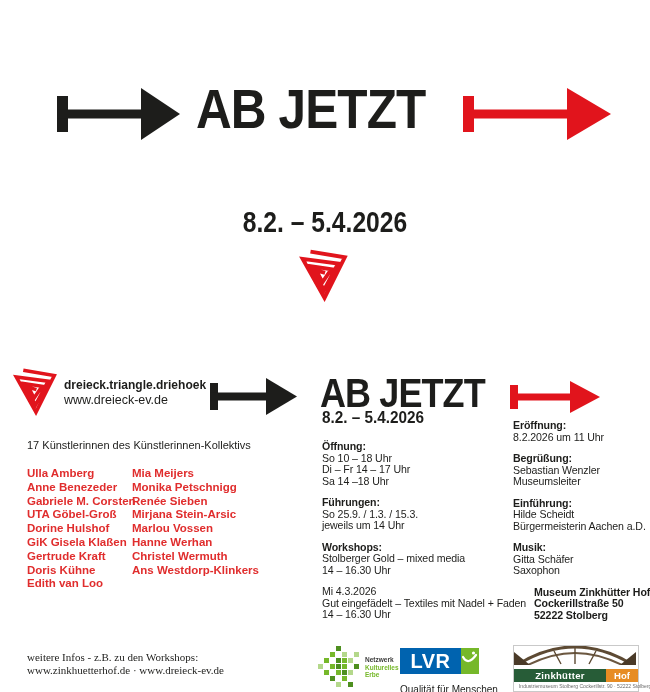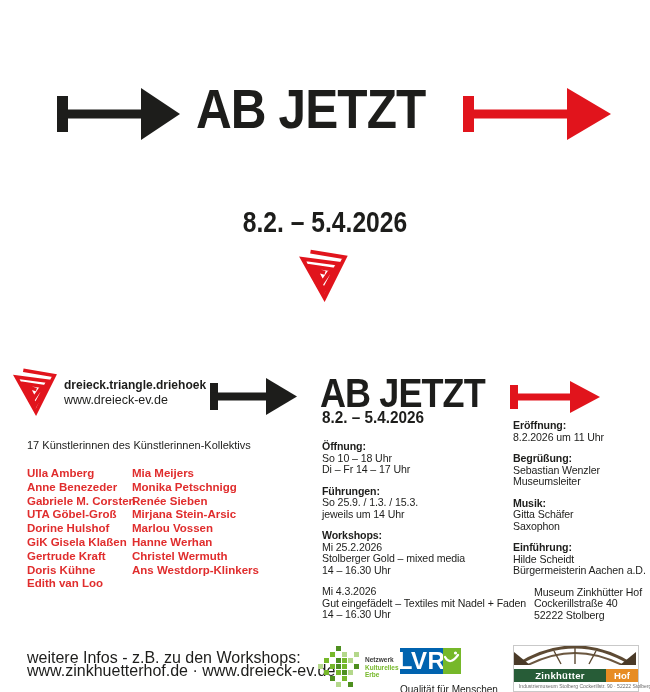--- a/index.html
+++ b/index.html
@@ -25,36 +25,36 @@
   .brand-url{ font-size:12.5px; line-height:14.5px; }
 
   
   .intro{ font-size:11px; line-height:15px; }
   .artist-col{ font-size:11.5px; font-weight:bold; color:var(--artist); line-height:13.8px; white-space:nowrap; }
 
   
   .info-col{ font-size:10.6px; line-height:11.5px; white-space:nowrap; letter-spacing:-0.1px; }
   .info-block{ margin-bottom:10px; }
   .info-heading{ font-weight:bold; }
-  .bold-block .info-line{ font-weight:normal;padding-left:21px; }
-
-  
-  .footer-text{ font-size:16px; line-height:13px; }
+  .bold-block .info-line{ font-weight:bold;padding-left:21px; }
+
+  
+  .footer-text{ font-size:11px; line-height:13px;font-family:Liberation Serif, serif; }
 
   
   .fill-red{ fill:var(--red); } .fill-black{ fill:var(--black); }
   .stroke-red{ stroke:var(--red); }
   .netzwerk{ display:flex; align-items:center; gap:4px; }
   .px-grid{ position:relative; width:43px; height:43px; }
   .px-grid div{ position:absolute; width:5px; height:5px; }
   .nw-text{ font-size:6.5px; line-height:7.5px; font-weight:bold; }
   .nw-1{ color:#3c3c3b; } .nw-2,.nw-3{ color:#76b82a; }
   .lvr-row{ display:flex; }
-  .lvr-blue{ width:43px; height:26px; background:#0063af; color:#fff; font-weight:bold;
-             font-size:24px; letter-spacing:.5px; display:flex; align-items:center; justify-content:center; }
+  .lvr-blue{ width:61px; height:26px; background:#0063af; color:#fff; font-weight:bold;
+             font-size:20px; letter-spacing:.5px; display:flex; align-items:center; justify-content:center; }
   .lvr-green{ width:18px; height:26px; background:#76b82a; position:relative; }
   .lvr-claim{ font-size:10px; margin-top:10px; color:#1d1d1b; white-space:nowrap; }
   .zh-box{ width:124px; background:#fff; border:1px solid #c9c9c9; }
   .zh-band{ display:flex; height:13px; }
   .zh-green{ background:#275c37; color:#fff; flex:1; font-weight:bold; font-size:9.5px;
              display:flex; align-items:center; justify-content:center; letter-spacing:.3px; }
   .zh-orange{ background:#e78c23; color:#fff; width:32px; font-weight:bold; font-size:9.5px;
               display:flex; align-items:center; justify-content:center; }
   .zh-sub{ font-size:5.5px; color:#6a6a6a; text-align:center; padding:1px 0 2px; white-space:nowrap;
            transform:scaleX(.92); transform-origin:center; }
@@ -134,29 +134,29 @@
       <div>Gertrude Kraft</div>
       <div>Doris Kühne</div>
       <div>Edith van Loo</div>
     </div>
 
   <div class="abs info-col" style="left:322px;top:441px">
       <div class="info-block">
         <div class="info-heading">Öffnung:</div>
         <div class="info-line">So 10 – 18 Uhr</div>
         <div class="info-line">Di – Fr 14 – 17 Uhr</div>
+        <div class="info-line">Sa 14 –18 Uhr</div>
       </div>
       <div class="info-block">
         <div class="info-heading">Führungen:</div>
         <div class="info-line">So 25.9. / 1.3. / 15.3.</div>
         <div class="info-line">jeweils um 14 Uhr</div>
       </div>
       <div class="info-block">
         <div class="info-heading">Workshops:</div>
-        <div class="info-line">Mi 25.2.2026</div>
         <div class="info-line">Stolberger Gold – mixed media</div>
         <div class="info-line">14 – 16.30 Uhr</div>
       </div>
       <div class="info-block">
         <div class="info-line">Mi 4.3.2026</div>
         <div class="info-line">Gut eingefädelt – Textiles mit Nadel + Faden</div>
         <div class="info-line">14 – 16.30 Uhr</div>
       </div>
     </div>
 
@@ -164,32 +164,32 @@
       <div class="info-block">
         <div class="info-heading">Eröffnung:</div>
         <div class="info-line">8.2.2026 um 11 Uhr</div>
       </div>
       <div class="info-block">
         <div class="info-heading">Begrüßung:</div>
         <div class="info-line">Sebastian Wenzler</div>
         <div class="info-line">Museumsleiter</div>
       </div>
       <div class="info-block">
+        <div class="info-heading">Einführung:</div>
+        <div class="info-line">Hilde Scheidt</div>
+        <div class="info-line">Bürgermeisterin Aachen a.D.</div>
+      </div>
+      <div class="info-block">
         <div class="info-heading">Musik:</div>
         <div class="info-line">Gitta Schäfer</div>
         <div class="info-line">Saxophon</div>
       </div>
-      <div class="info-block">
-        <div class="info-heading">Einführung:</div>
-        <div class="info-line">Hilde Scheidt</div>
-        <div class="info-line">Bürgermeisterin Aachen a.D.</div>
-      </div>
       <div class="info-block bold-block">
         <div class="info-line">Museum Zinkhütter Hof</div>
-        <div class="info-line">Cockerillstraße 40</div>
+        <div class="info-line">Cockerillstraße 50</div>
         <div class="info-line">52222 Stolberg</div>
       </div>
     </div>
 
   <div class="abs footer-text" style="left:27px;top:651px">
     <div>weitere Infos - z.B. zu den Workshops:</div>
     <div>www.zinkhuetterhof.de  ·  www.dreieck-ev.de</div>
   </div>
 
   <div class="abs netzwerk" style="left:318px;top:646px">

